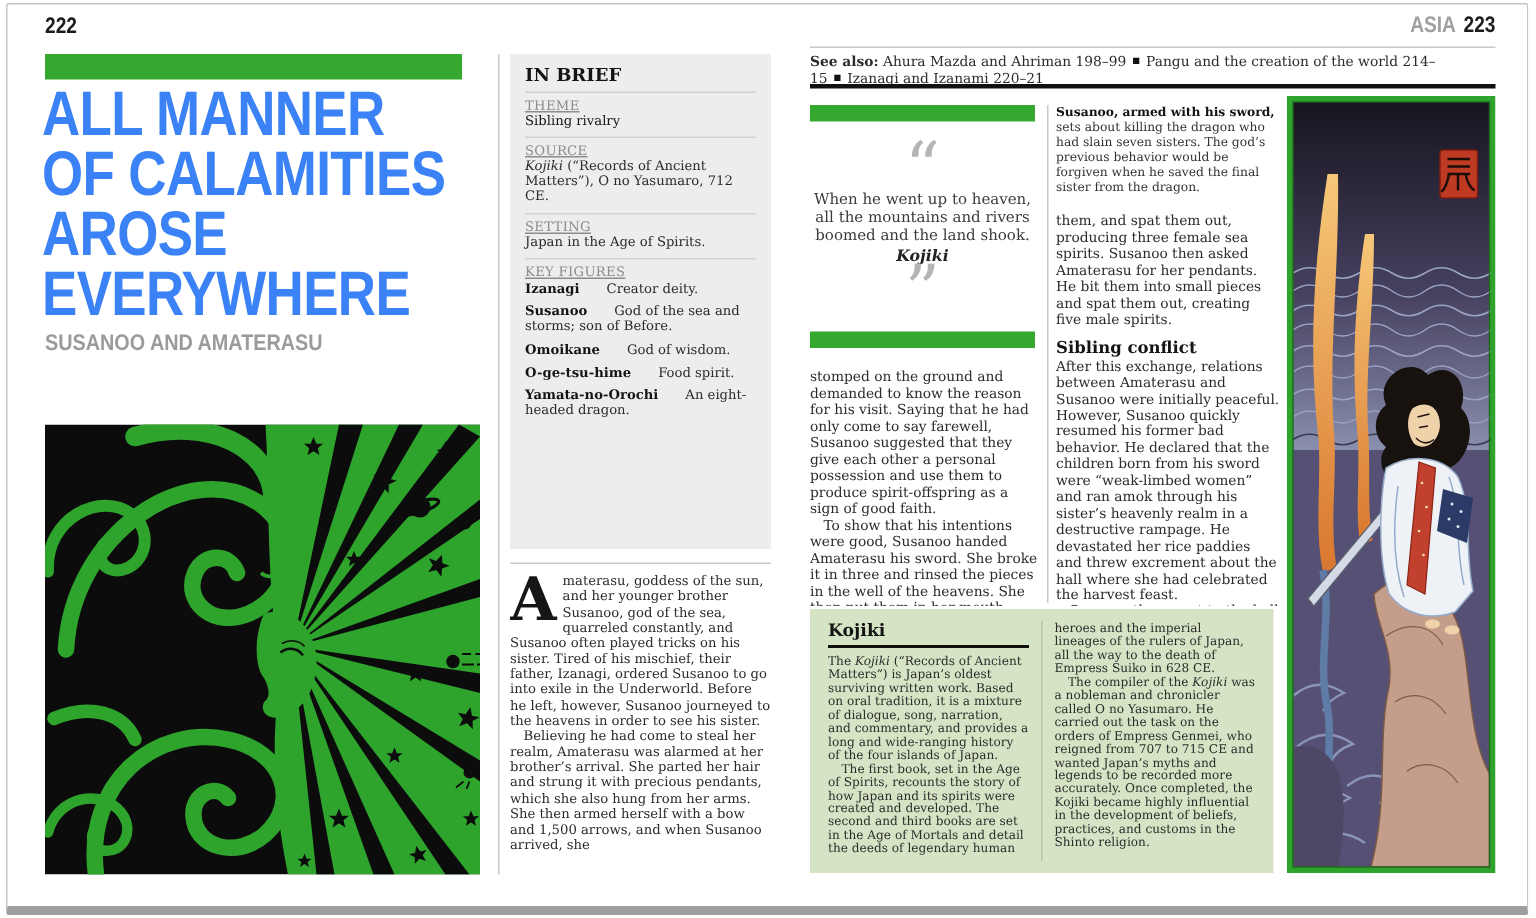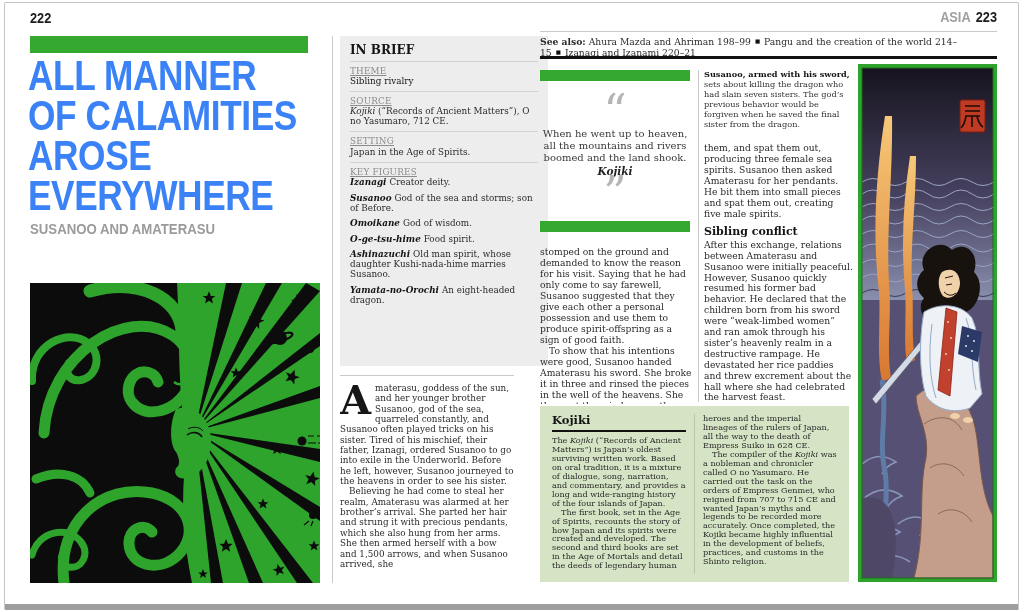--- a/index.html
+++ b/index.html
@@ -22,28 +22,28 @@
   .art-left{left:30px;top:283px;width:290px;height:300px;}
   
   .vrule{width:1px;background:#c9c9c9;}
   .vrule-left{left:332px;top:36px;height:547px;}
   .vrule-right{left:698px;top:70px;height:332px;}
   .hrule{height:1px;background:#c9c9c9;}
   .hrule-leftcol{left:340px;top:375px;width:174px;}
   .hrule-asia{left:540px;top:31px;width:457px;}
   .thick-rule{left:540px;top:56px;width:457px;height:3px;background:#111;}
   
-  .inbrief{left:340px;top:36px;width:208px;height:330px;background:#ededed;
+  .inbrief{left:340px;top:36px;width:174px;height:330px;background:#ededed;
            box-sizing:border-box;padding:8px 10px;font-size:8.8px;line-height:10.3px;overflow:hidden;}
   .inbrief h2{margin:0 0 4px;font-size:12px;line-height:13px;color:#141414;}
   .ib-rule{height:1px;background:#d2d2d2;margin:4px 0;}
   .ib-label{color:#8c8c8c;letter-spacing:.2px;text-decoration:underline;}
   .ib-bold{font-weight:normal;color:#141414;}
   .inbrief p{margin:0 0 5px;}
-  .inbrief p b{margin-right:3px;color:#141414;font-style:italic;}
+  .inbrief p b{margin-right:18px;color:#141414;}
   
   .intro{left:340px;top:383px;width:174px;height:200px;font-size:8.8px;line-height:10.35px;overflow:hidden;}
   .intro p{margin:0;}
   .dc{float:left;font-size:40px;line-height:31px;font-weight:bold;margin:1px 4px 0 0;color:#161616;}
   .indent{text-indent:9px;}
   
   .asia-head{left:540px;top:8px;width:457px;text-align:right;font-size:15px;
              transform:scaleX(.85);transform-origin:100% 0;white-space:nowrap;}
   .asia-label{color:#a0a0a0;margin-right:6px;}
   .asia-num{color:#1c1c1c;}
@@ -170,21 +170,20 @@
   <p><i>Kojiki</i><span> (“Records of Ancient Matters”), O no Yasumaro, 712 CE.</span></p>
   <div class="ib-rule"></div>
   <div class="ib-label">SETTING</div>
   <p>Japan in the Age of Spirits.</p>
   <div class="ib-rule"></div>
   <div class="ib-label">KEY FIGURES</div>
   <p><b>Izanagi</b><span>Creator deity.</span></p>
   <p><b>Susanoo</b><span>God of the sea and storms; son of Before.</span></p>
   <p><b>Omoikane</b><span>God of wisdom.</span></p>
   <p><b>O-ge-tsu-hime</b><span>Food spirit.</span></p>
-  <p><b>Ashinazuchi</b><span>Old man spirit, whose daughter Kushi-nada-hime marries Susanoo.</span></p>
   <p><b>Yamata-no-Orochi</b><span>An eight-headed dragon.</span></p>
 </aside>
 
 <div class="abs hrule hrule-leftcol"></div>
 
 <div class="abs intro">
   <p><span class="dc">A</span><span>materasu, goddess of the sun, and her younger brother Susanoo, god of the sea, quarreled constantly, and Susanoo often played tricks on his sister. Tired of his mischief, their father, Izanagi, ordered Susanoo to go into exile in the Underworld. Before he left, however, Susanoo journeyed to the heavens in order to see his sister.</span></p>
   <p class="indent">Believing he had come to steal her realm, Amaterasu was alarmed at her brother’s arrival. She parted her hair and strung it with precious pendants, which she also hung from her arms. She then armed herself with a bow and 1,500 arrows, and when Susanoo arrived, she</p>
 </div>
 

